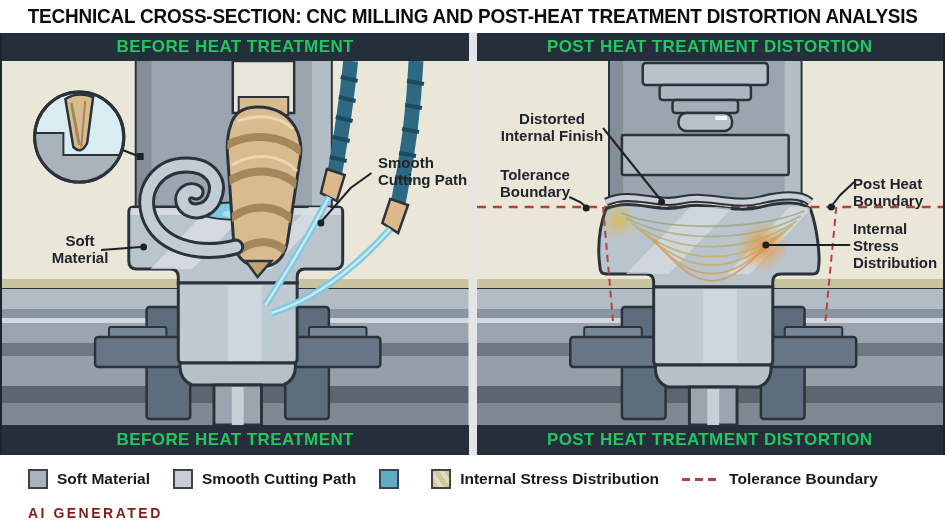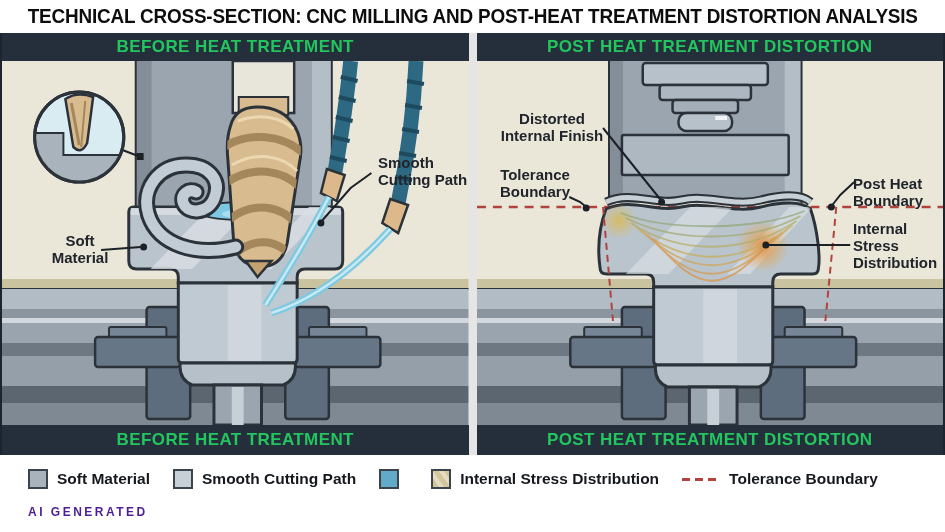--- a/index.html
+++ b/index.html
@@ -23,22 +23,22 @@
   .legend{height:48px;display:flex;align-items:center;padding-left:28px;background:#ffffff;}
   .legend-item{display:flex;align-items:center;margin-right:23px;}
   .swatch{width:20px;height:20px;border:2.5px solid #3b434d;margin-right:9px;box-sizing:border-box;}
   .swatch.soft{background:#a9b3bc;}
   .swatch.smooth{background:#c6d0d6;}
   .swatch.coolant{background:#62abc8;}
   .swatch.stress{background:repeating-linear-gradient(55deg,#d2c79c 0 5px,#e3dcc0 5px 9px);}
   .dash-swatch{width:38px;height:3px;margin-right:9px;
                background:repeating-linear-gradient(90deg,#b2423c 0 8px,rgba(0,0,0,0) 8px 13px);}
   .legend-label{font-size:15.5px;font-weight:600;color:#15181c;white-space:nowrap;}
-  .watermark{position:absolute;left:28px;top:505px;font-size:12px;font-weight:bold;
-             letter-spacing:2.5px;color:#4c1d95;}
+  .watermark{position:absolute;left:28px;top:505px;font-size:14px;font-weight:bold;
+             letter-spacing:2.5px;color:#7f1d1d;}
 </style>
 </head>
 <body>
 
 <div class="figure">
 
   <div class="title-bar">
     <span>TECHNICAL CROSS-SECTION: CNC MILLING AND POST-HEAT TREATMENT DISTORTION ANALYSIS</span>
   </div>
 

